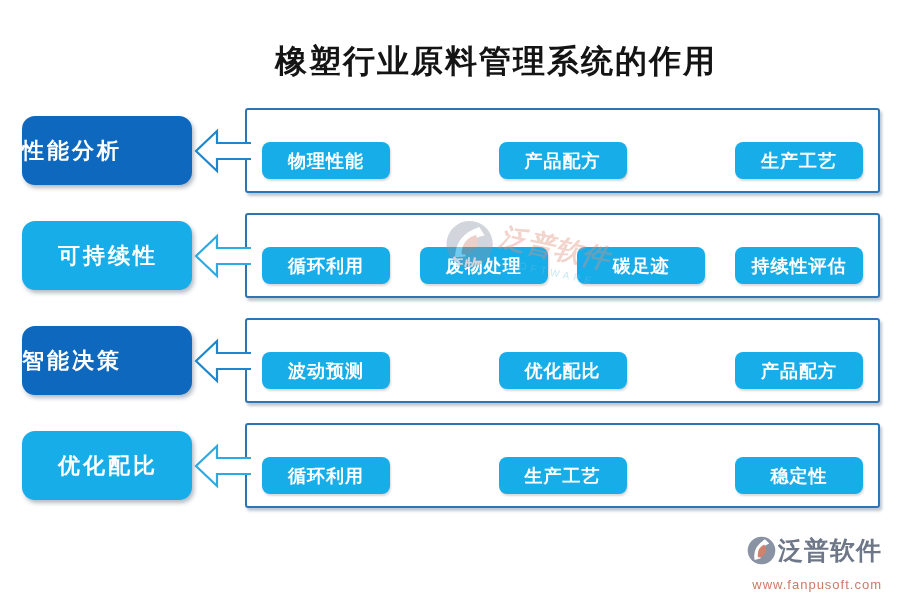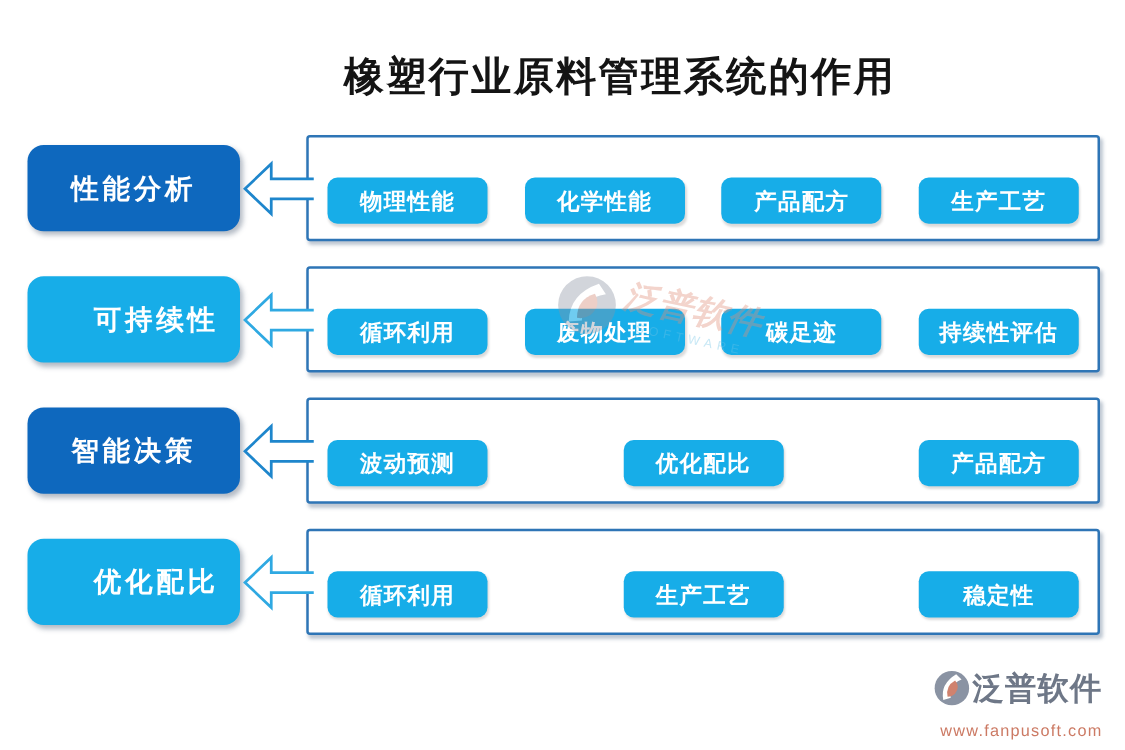--- a/index.html
+++ b/index.html
@@ -36,21 +36,21 @@
   .row-0{top:108px;}
   .row-1{top:213px;}
   .row-2{top:318px;}
   .row-3{top:423px;}
 
   .label-box{
     position:absolute;
     left:22px;top:8px;
     width:170px;height:69px;
     border-radius:13px;
-    display:flex;align-items:center;justify-content:center;
+    display:flex;align-items:center;justify-content:flex-start;
     color:#fff;
     font-size:22px;font-weight:bold;letter-spacing:3px;
     box-shadow:2px 3px 4px rgba(40,60,90,.35);
   }
   .row.dark .label-box{background:var(--dark-blue);}
   .row.light .label-box{background:var(--light-blue);padding-left:36px;}
 
   .arrow{
     position:absolute;
     left:194px;top:20px;
@@ -130,21 +130,20 @@
   }
 </style>
 </head>
 <body>
 
 <div class="title">橡塑行业原料管理系统的作用</div>
 
 <div class="row row-0 dark">
   <div class="panel">
     <div class="chip">物理性能</div>
-    <div class="chip">化学性能</div>
     <div class="chip">产品配方</div>
     <div class="chip">生产工艺</div>
   </div>
   <svg class="arrow" viewBox="0 0 58 46">
     <path d="M57,15 L23,15 L23,3 L2,23 L23,43 L23,31 L57,31"></path>
   </svg>
   <div class="label-box">
     <span>性能分析</span>
   </div>
 </div>

